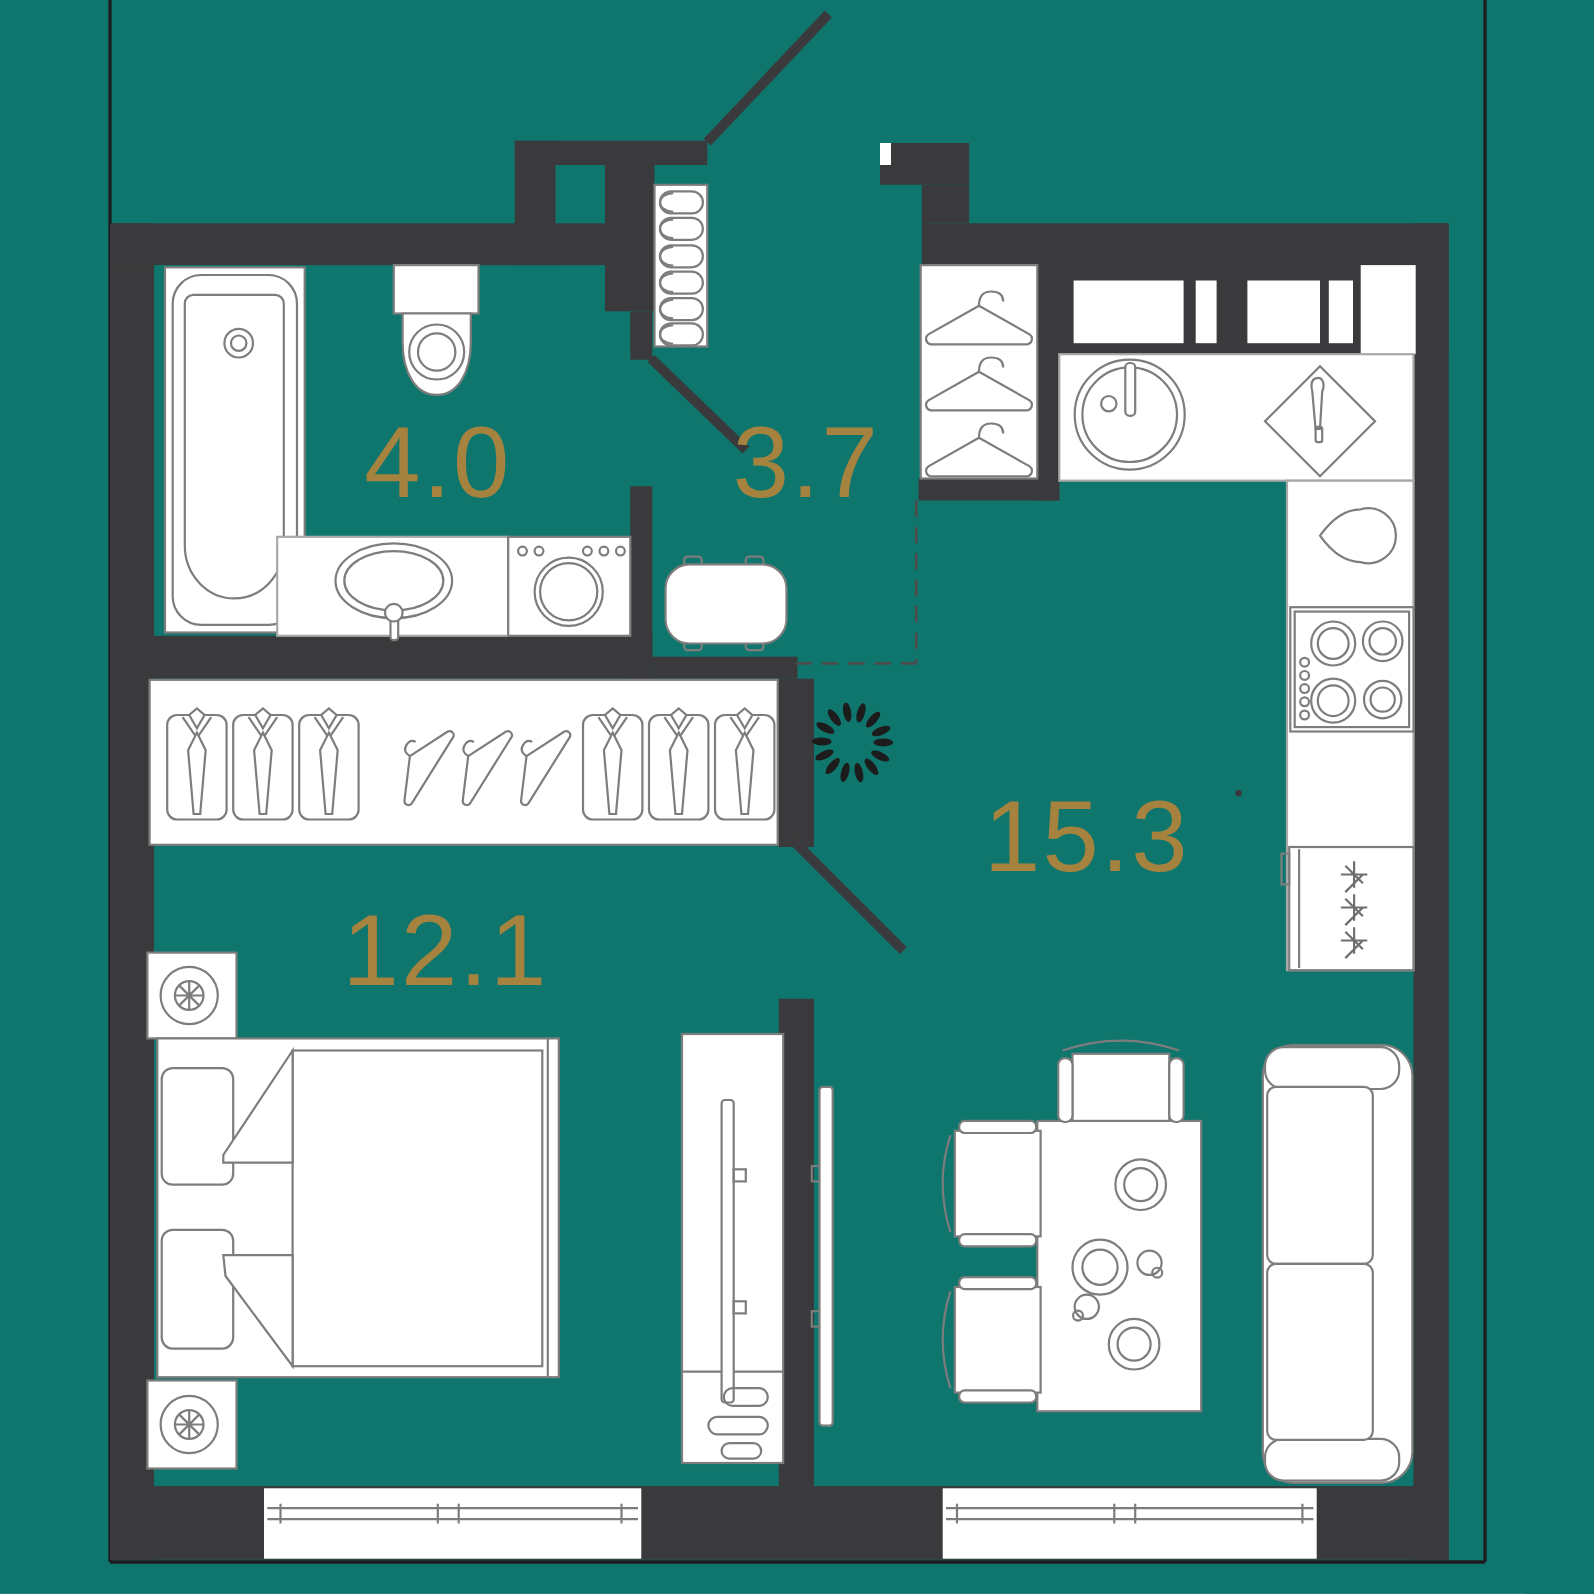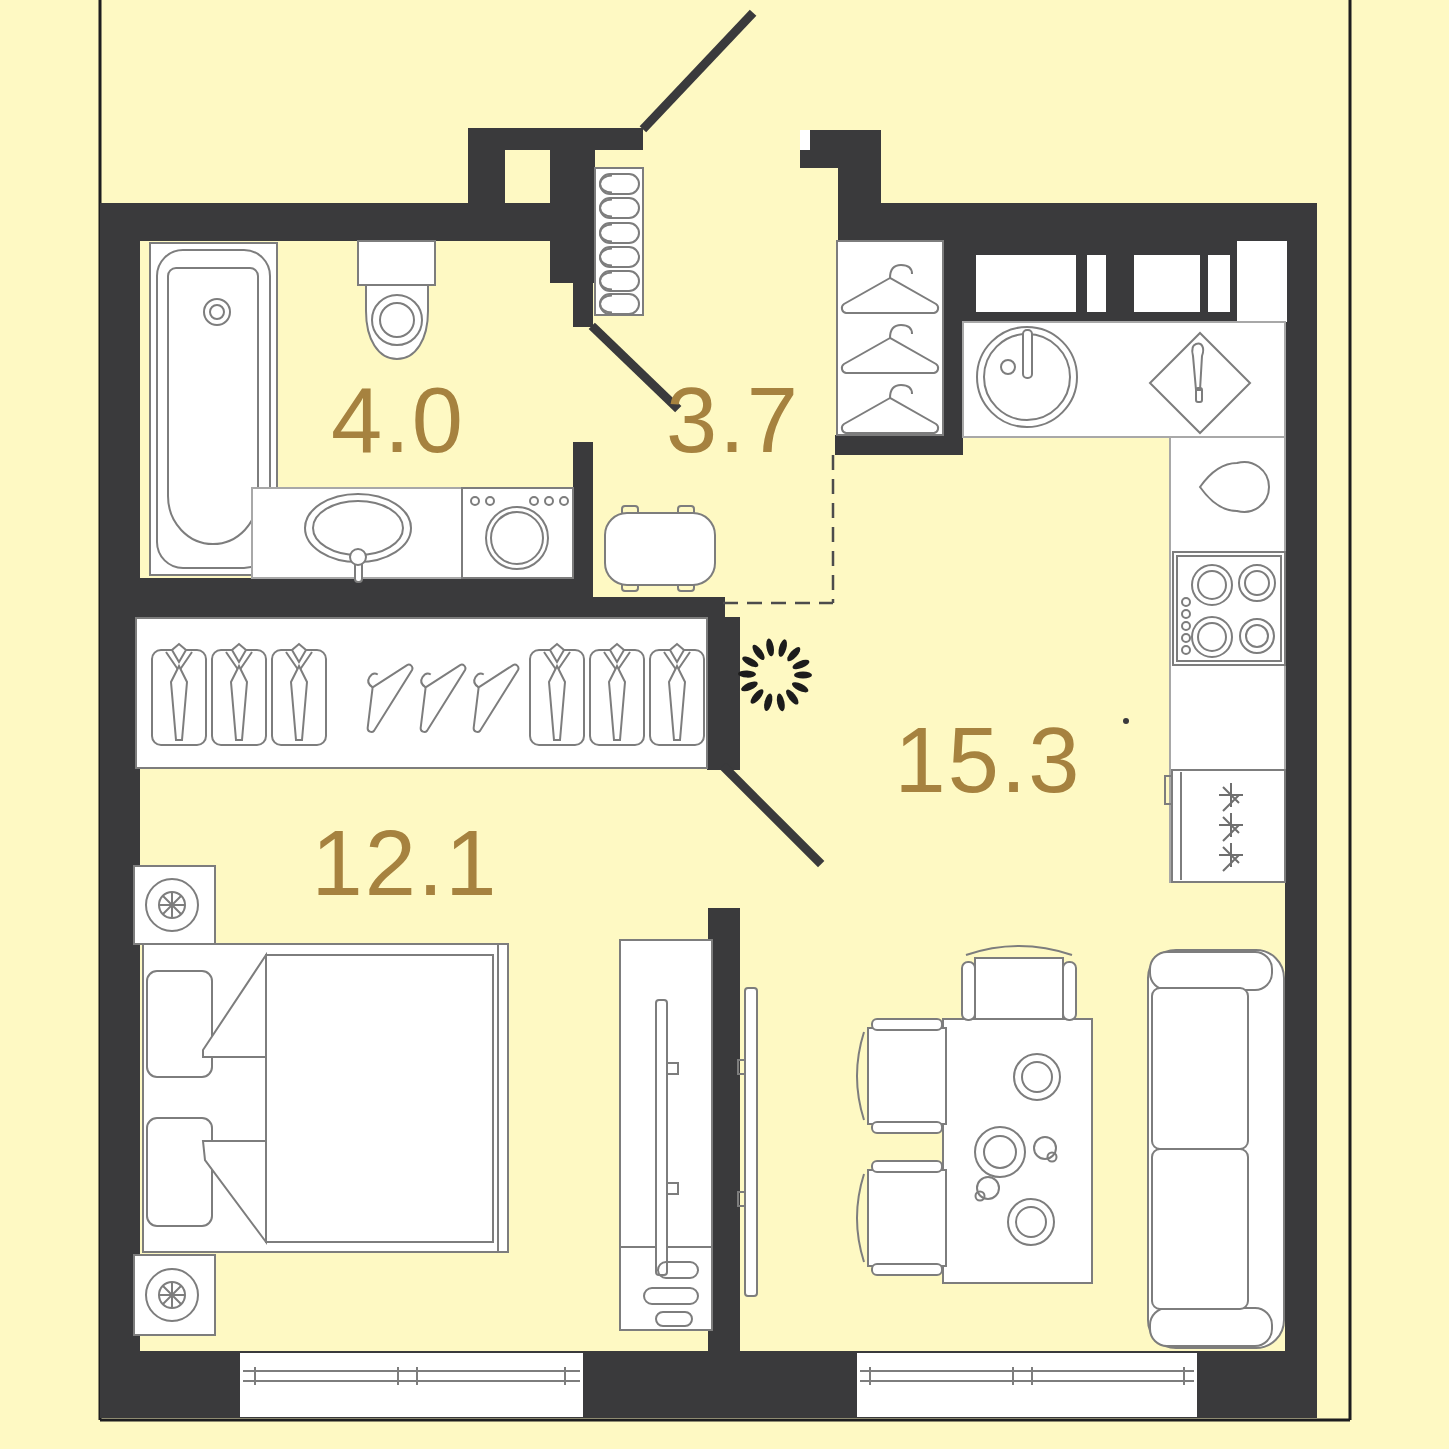--- a/index.html
+++ b/index.html
@@ -1,16 +1,16 @@
 <!DOCTYPE html>
 <html><head>
 <meta charset="utf-8">
 <style>
   html,body{margin:0;padding:0;background:#ffffff;}
-  #stage{position:relative;width:1449px;height:1449px;background:#fef9c3;overflow:hidden;
+  #stage{position:relative;width:1449px;height:1449px;background:#0f766e;overflow:hidden;
          font-family:"Liberation Sans", sans-serif;}
   svg{position:absolute;left:0;top:0;}
   .wall{fill:#3a3a3c;stroke:none;}
   .whitecut{fill:#ffffff;stroke:none;}
   .f{fill:#ffffff;stroke:#7d7d7d;stroke-width:2;}
   .fn{fill:none;stroke:#7d7d7d;stroke-width:2;}
   .fl{fill:#ffffff;stroke:#a8a8a8;stroke-width:2;}
   .doorline{stroke:#3a3a3c;stroke-width:9;stroke-linecap:square;}
   .thin{stroke:#1d1d1f;stroke-width:3;}
   .dash{stroke:#4c4c4c;stroke-width:2.5;stroke-dasharray:15 9;fill:none;}

